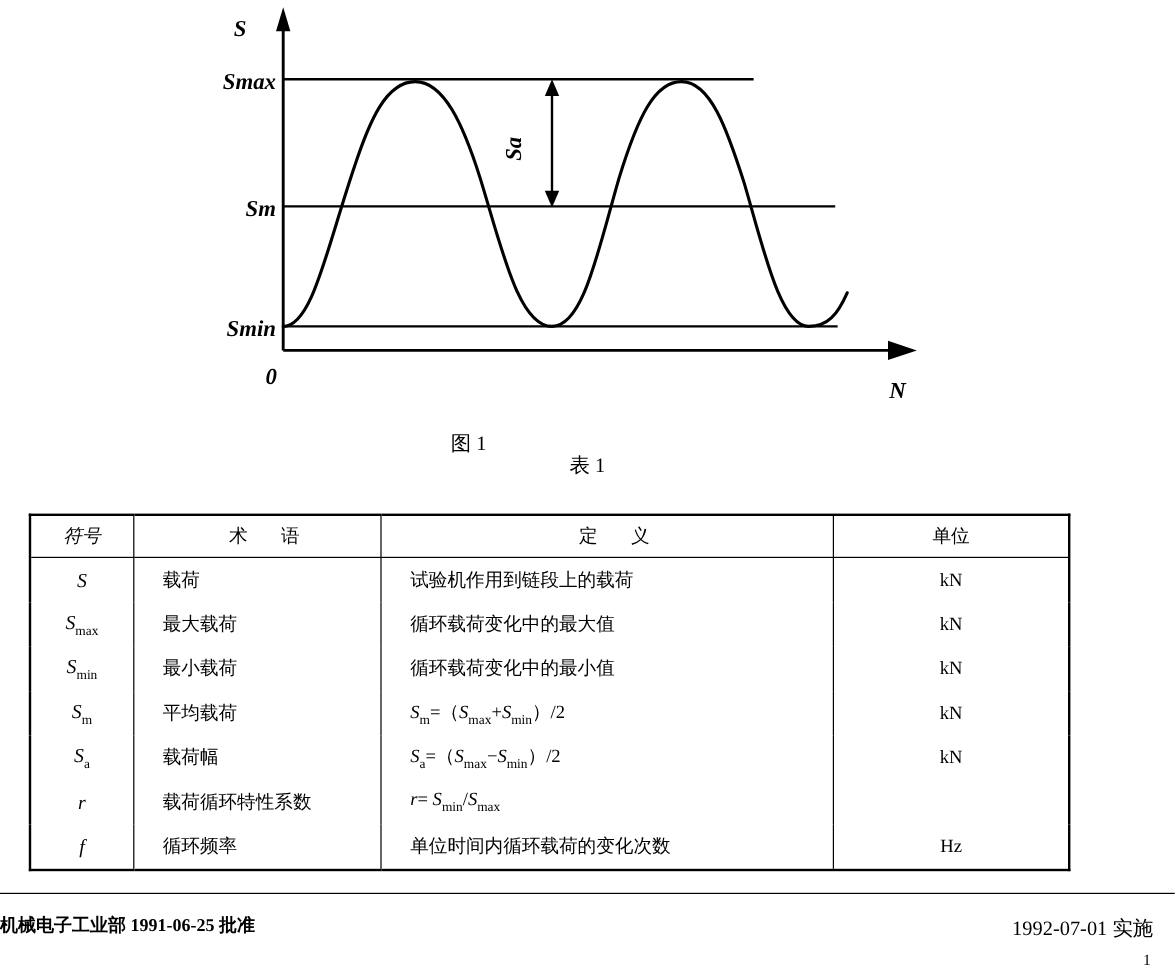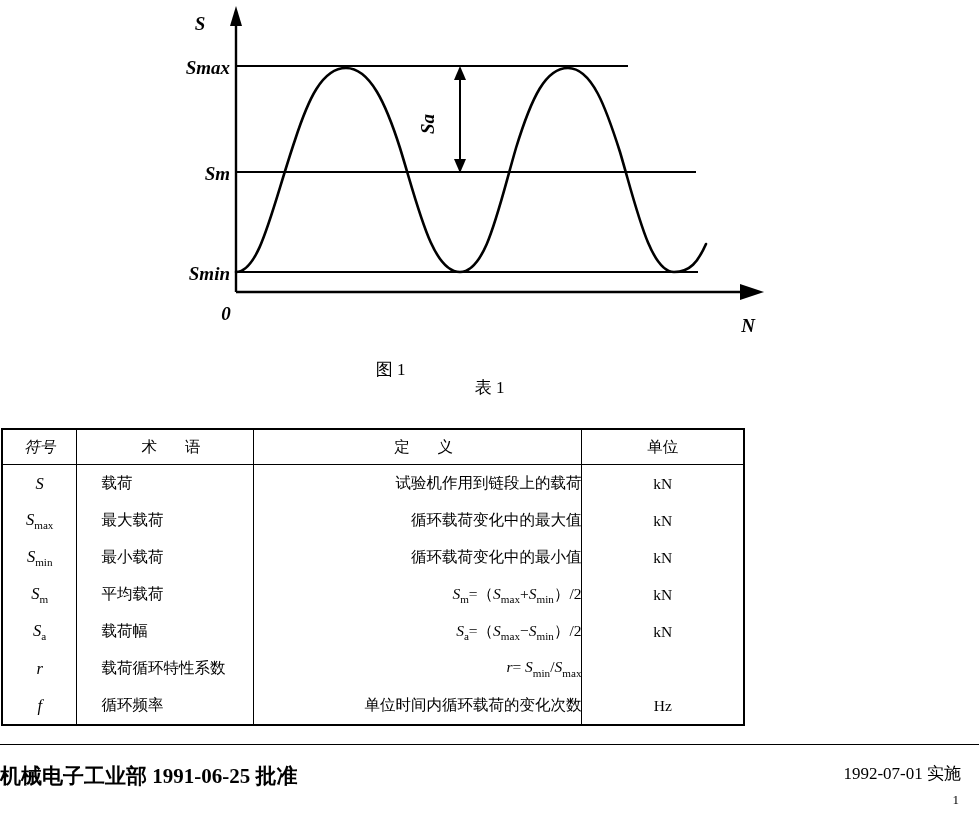--- a/index.html
+++ b/index.html
@@ -53,23 +53,23 @@
   #table-caption {
     position: absolute;
     left: 0;
     top: 376px;
     width: 979px;
   }
 
   
   #terms-table {
     position: absolute;
-    left: 1px;
+    left: 24px;
     top: 428px;
-    width: 744px;
+    width: 868px;
     border-collapse: collapse;
     font-family: "Liberation Serif", serif;
     font-size: 15.5px;
   }
   #terms-table td, #terms-table th {
     border-left: 1px solid #000;
     border-right: 1px solid #000;
     padding: 0;
     height: 37px;
     vertical-align: middle;
@@ -85,21 +85,21 @@
     border-bottom: 2px solid #000;
   }
   #terms-table td:first-child, #terms-table th:first-child {
     border-left: 2px solid #000;
   }
   #terms-table td:last-child, #terms-table th:last-child {
     border-right: 2px solid #000;
   }
   .col-sym   { width: 96px;  text-align: center; font-style: italic; }
   .col-term  { width: 212px; text-align: left; padding-left: 24px !important; }
-  .col-def   { width: 402px; text-align: right; padding-left: 24px !important; }
+  .col-def   { width: 402px; text-align: left; padding-left: 24px !important; }
   .col-unit  { width: 230px; text-align: center; }
   .hdr-sym   { letter-spacing: 0px; }
   .hdr-term  { letter-spacing: 12px; padding-left: 12px; }
   .hdr-def   { letter-spacing: 12px; padding-left: 12px; }
   .sym-main  { font-style: italic; font-size: 16.5px; }
   sub { font-size: 0.72em; font-style: normal; margin-top: 39px; }
   .def-math { font-style: normal; }
   .def-math i { font-style: italic; }
 
   
@@ -108,21 +108,21 @@
     left: 0;
     top: 744px;
     width: 979px;
     border-top: 1px solid #000;
   }
   #footer-left {
     position: absolute;
     left: 0;
     top: 762px;
     font-family: "Liberation Serif", serif;
-    font-size: 21px;
+    font-size: 15px;
     font-weight: bold;
   }
   #footer-right {
     position: absolute;
     right: 18px;
     top: 762px;
     font-family: "Liberation Serif", serif;
     font-size: 17px;
     font-weight: normal;
   }

